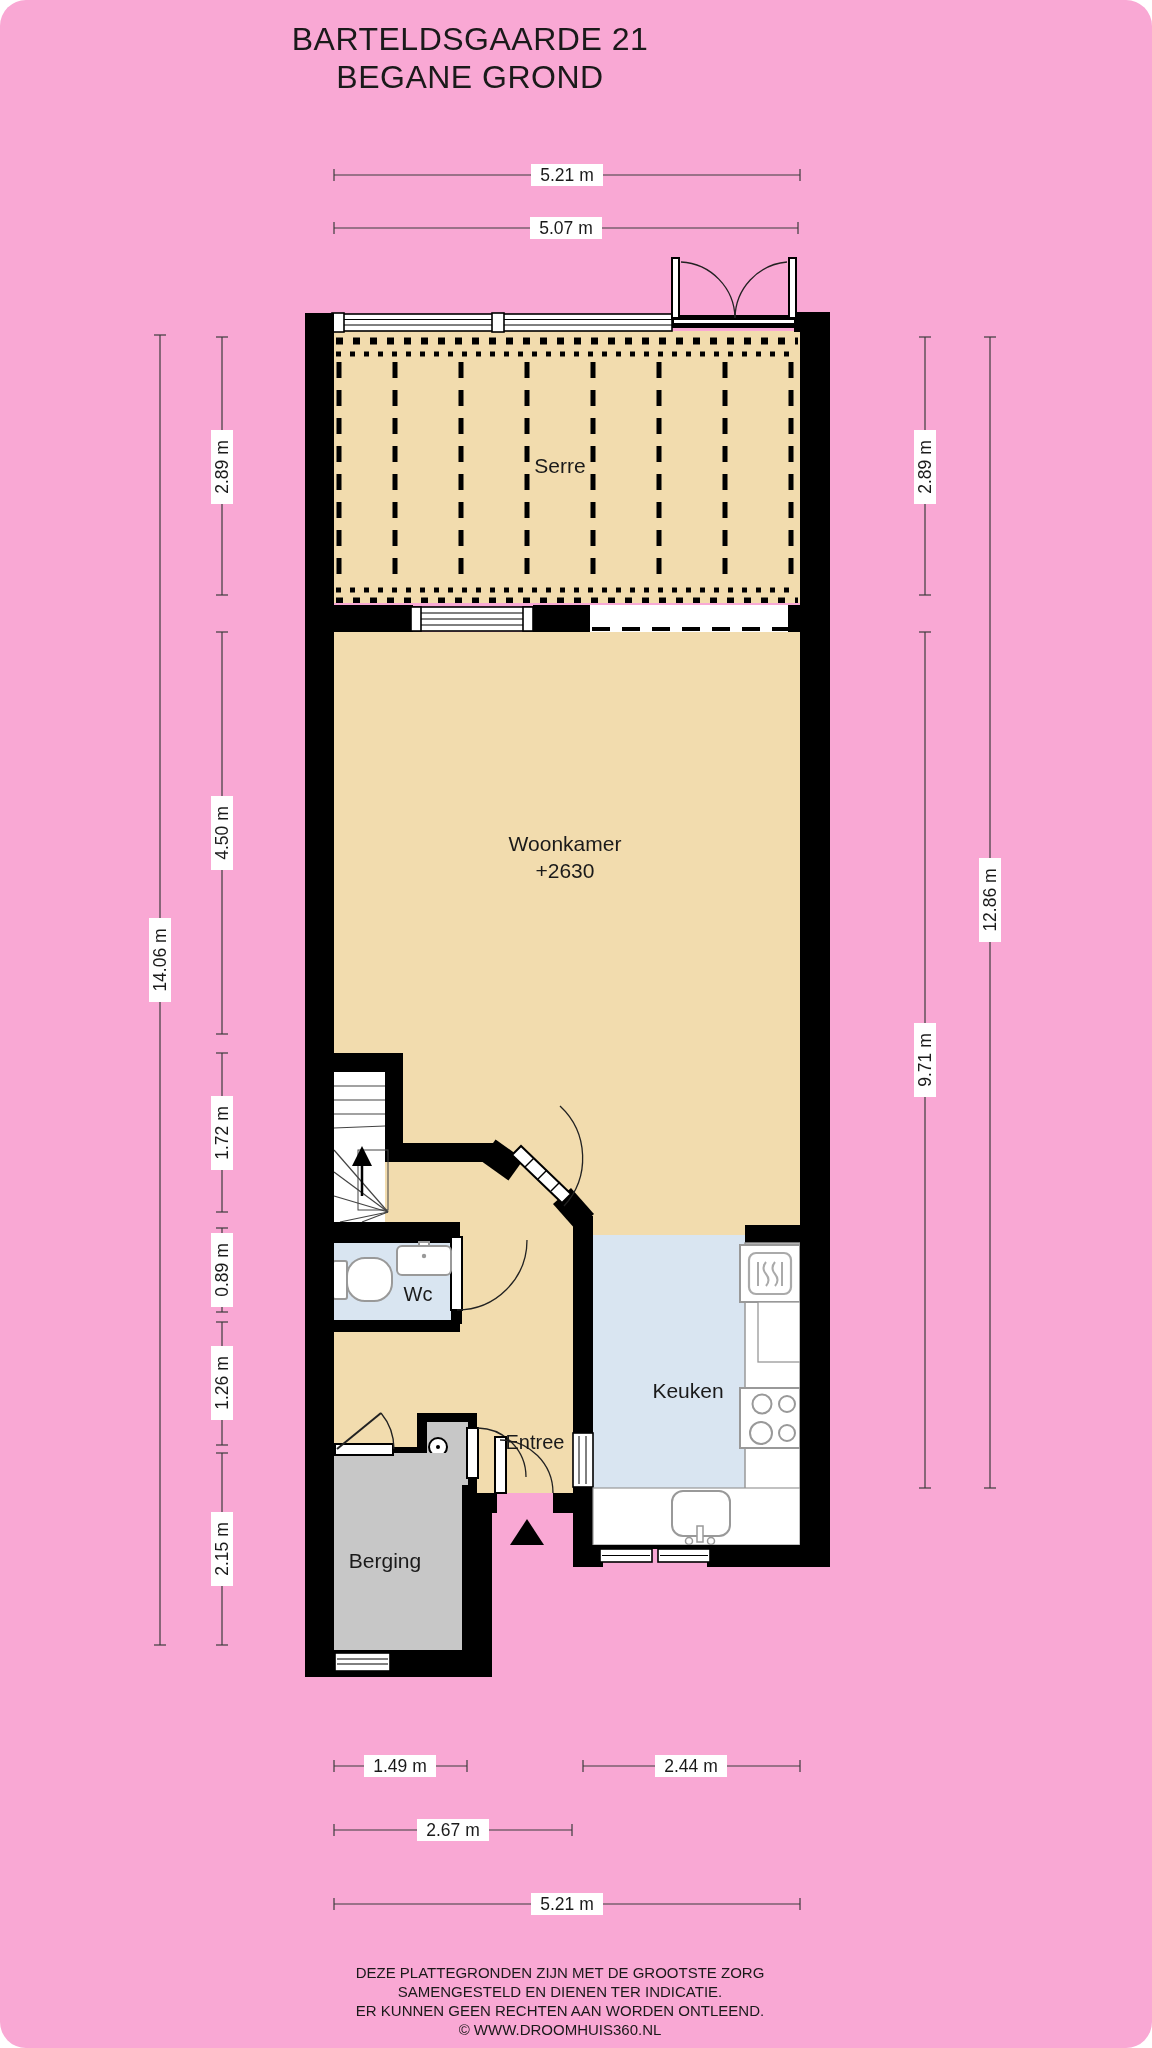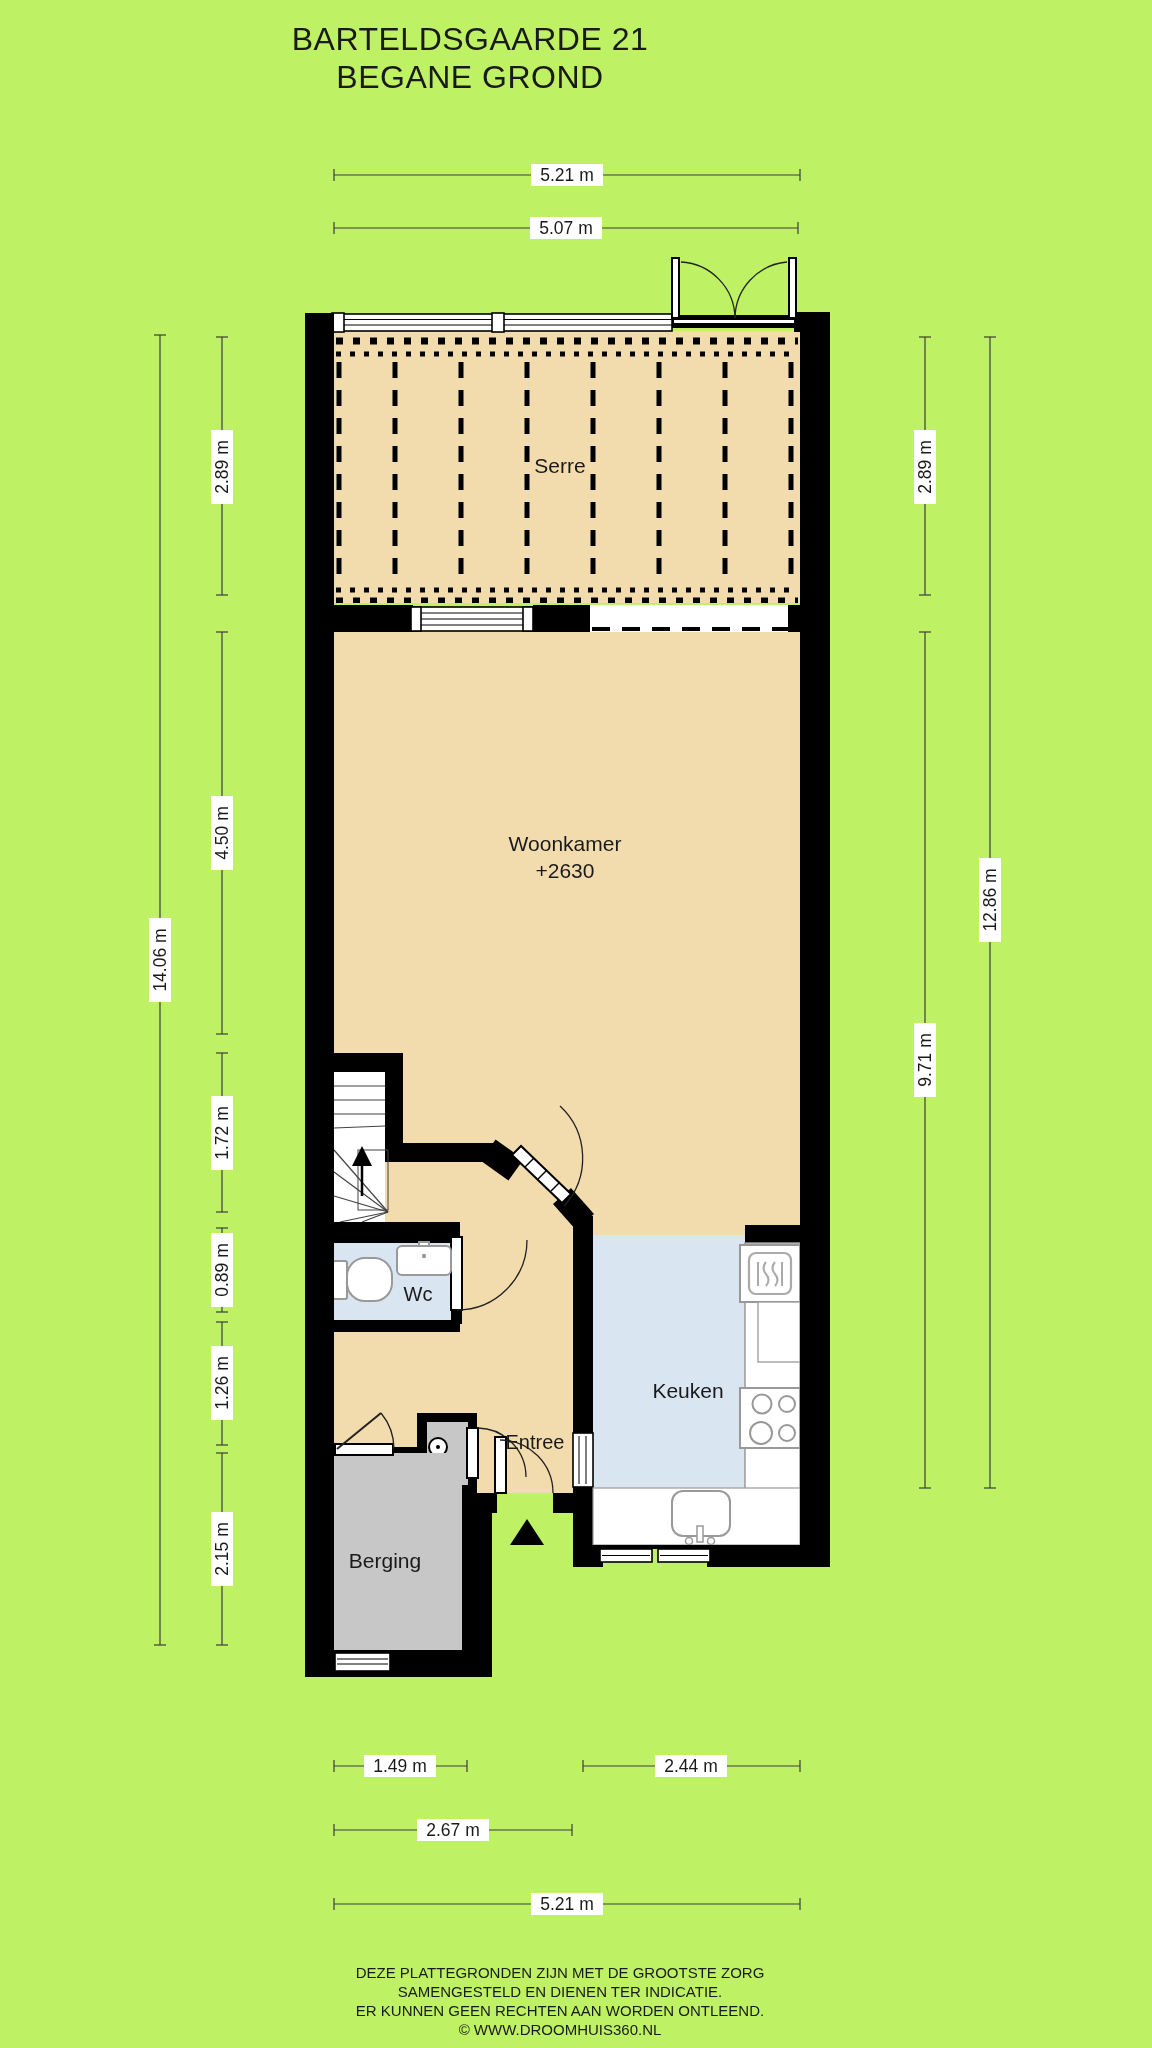--- a/index.html
+++ b/index.html
@@ -1,17 +1,17 @@
 <!DOCTYPE html>
 <html><head>
 <meta charset="utf-8">
 <style>
   html,body{margin:0;padding:0;background:#ffffff;}
-  #page{position:relative;width:1152px;height:2048px;background:#bef264;overflow:hidden;
-        font-family:"Liberation Sans", sans-serif;}
+  #page{position:relative;width:1152px;height:2048px;background:#f9a8d4;overflow:hidden;
+        font-family:"Liberation Sans", sans-serif;border-radius:26px;}
   svg{position:absolute;left:0;top:0;}
   text{font-family:"Liberation Sans", sans-serif;fill:#1a1a1a;}
   .room-label{font-size:21px;}
   .dim-label{font-size:17.5px;}
   .title-line{font-size:32px;letter-spacing:.5px;}
   .footer-line{font-size:15px;}
   .wall{fill:#000;}
   .dimline{stroke:#3c3c3c;stroke-width:1.2;}
   .winframe{fill:#fff;stroke:#000;stroke-width:1.6;}
   .winline{stroke:#000;stroke-width:1;}

